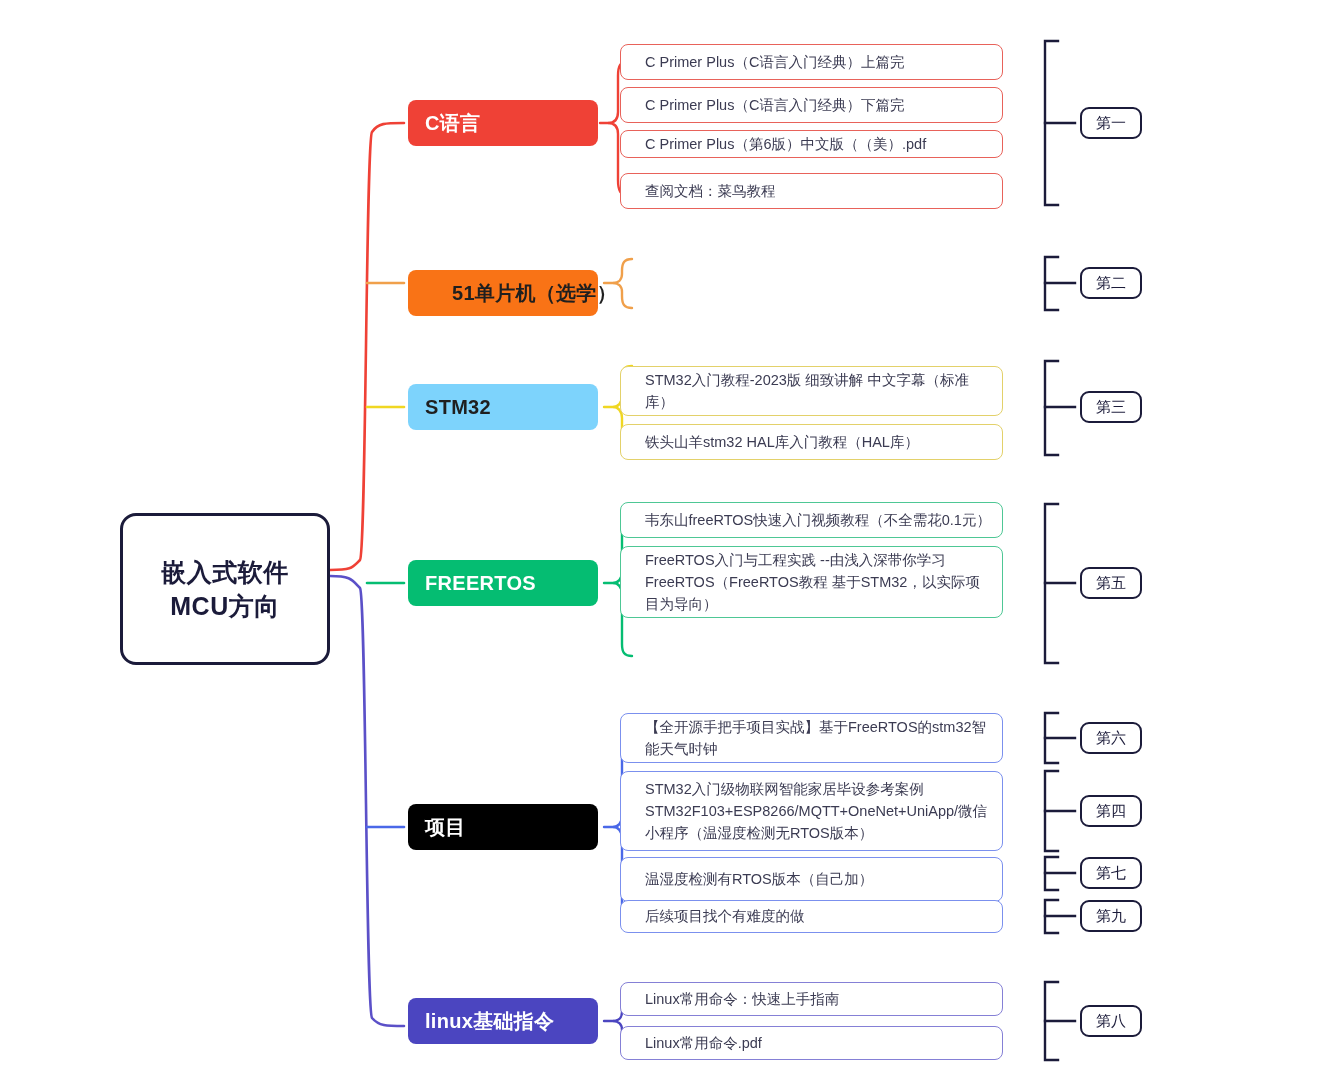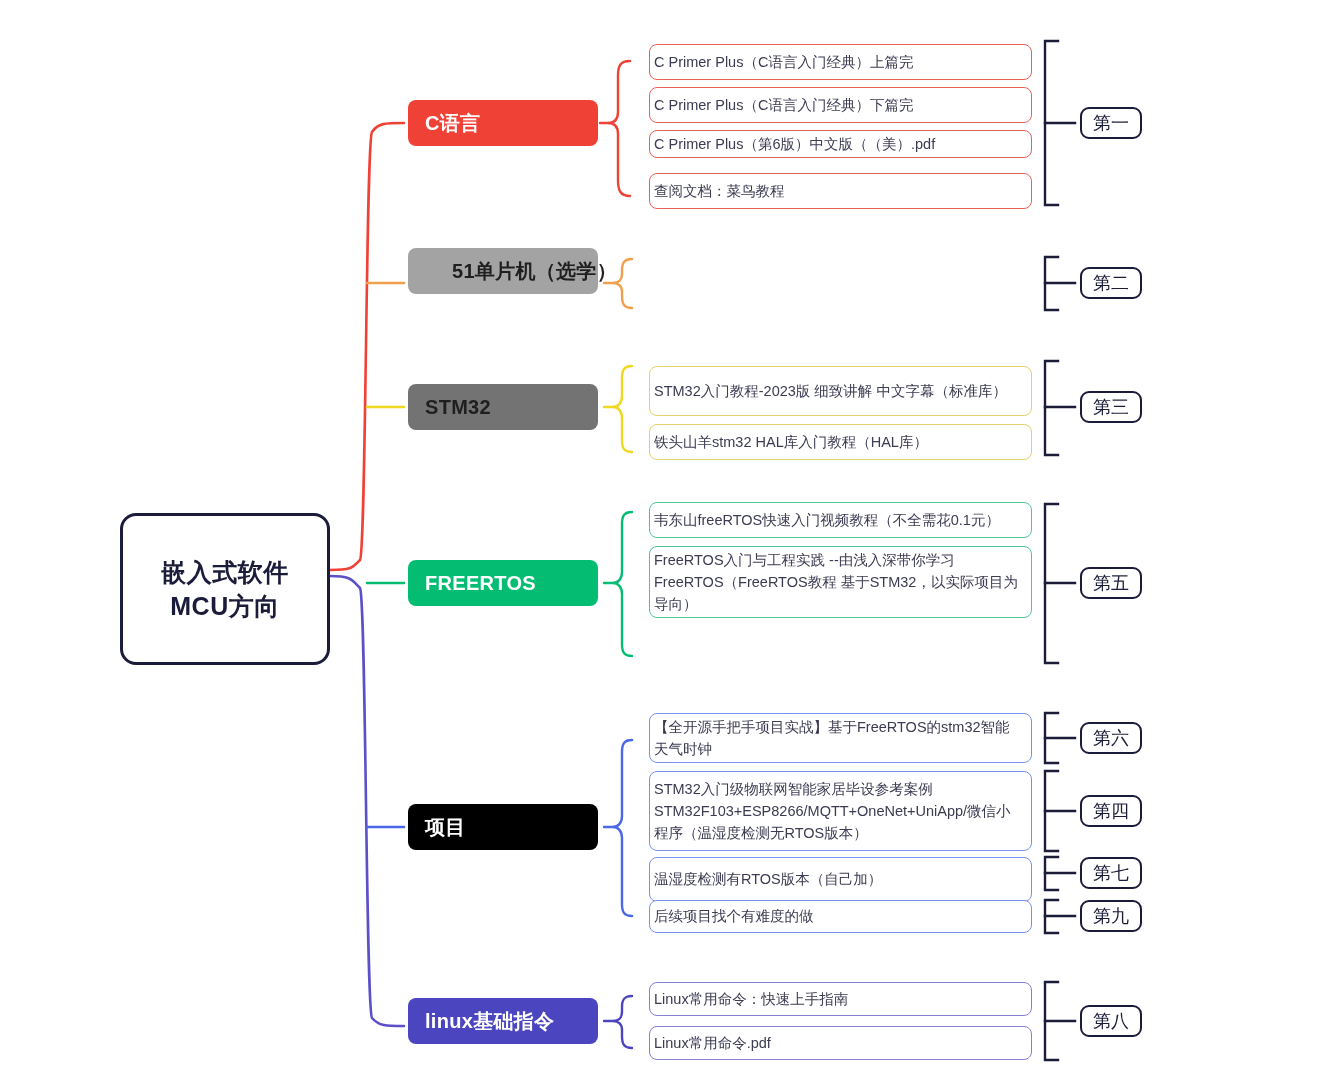--- a/index.html
+++ b/index.html
@@ -62,44 +62,44 @@
     font-size: 20px;
     font-weight: 700;
     white-space: nowrap;
     letter-spacing: 0.3px;
   }
   .branch-node.dark-text { color: #1f1f1f; }
 
   
   .leaf {
     position: absolute;
-    left: 649px;
+    left: 620px;
     width: 383px;
     border-radius: 8px;
     border: 1.6px solid #cccccc;
     background: #ffffff;
     color: #3b3b52;
     font-size: 14.5px;
     line-height: 1.52;
-    padding: 8px 11px 8px 4px;
+    padding: 8px 11px 8px 24px;
     display: flex;
     align-items: center;
   }
   .leaf span { display: block; width: 100%; }
 
   
   .order-label {
     position: absolute;
     width: 62px;
     height: 32px;
     border: 2px solid #1b1b3a;
     border-radius: 9px;
     background: #ffffff;
     color: #1b1b3a;
-    font-size: 18px;
+    font-size: 15px;
     display: flex;
     align-items: center;
     justify-content: center;
     font-family: "DejaVu Sans", "Liberation Sans", sans-serif;
   }
 </style>
 </head>
 <body>
 
 <div id="canvas">
@@ -193,28 +193,28 @@
   <div class="leaf" style="top:130px; height:28px; border-color:#e8625a;">
     <span>C Primer Plus（第6版）中文版（（美）.pdf</span>
   </div>
   <div class="leaf" style="top:173px; height:36px; border-color:#e8625a;">
     <span>查阅文档：菜鸟教程</span>
   </div>
   <div class="order-label" style="left:1080px; top:107px;">
     <span>第一</span>
   </div>
 
-  <div class="branch-node dark-text" style="left:408px; top:248px; background:#a3a3a3;padding-left:44px;">
+  <div class="branch-node dark-text" style="left:408px; top:270px; background:#f97316;padding-left:44px;">
     <span>51单片机（选学）</span>
   </div>
   <div class="order-label" style="left:1080px; top:267px;">
     <span>第二</span>
   </div>
 
-  <div class="branch-node dark-text" style="left:408px; top:384px; background:#737373;">
+  <div class="branch-node dark-text" style="left:408px; top:384px; background:#7dd3fc;">
     <span>STM32</span>
   </div>
   <div class="leaf" style="top:366px; height:50px; border-color:#e3d16a;">
     <span>STM32入门教程-2023版 细致讲解 中文字幕（标准库）</span>
   </div>
   <div class="leaf" style="top:424px; height:36px; border-color:#e3d16a;">
     <span>铁头山羊stm32 HAL库入门教程（HAL库）</span>
   </div>
   <div class="order-label" style="left:1080px; top:391px;">
     <span>第三</span>

